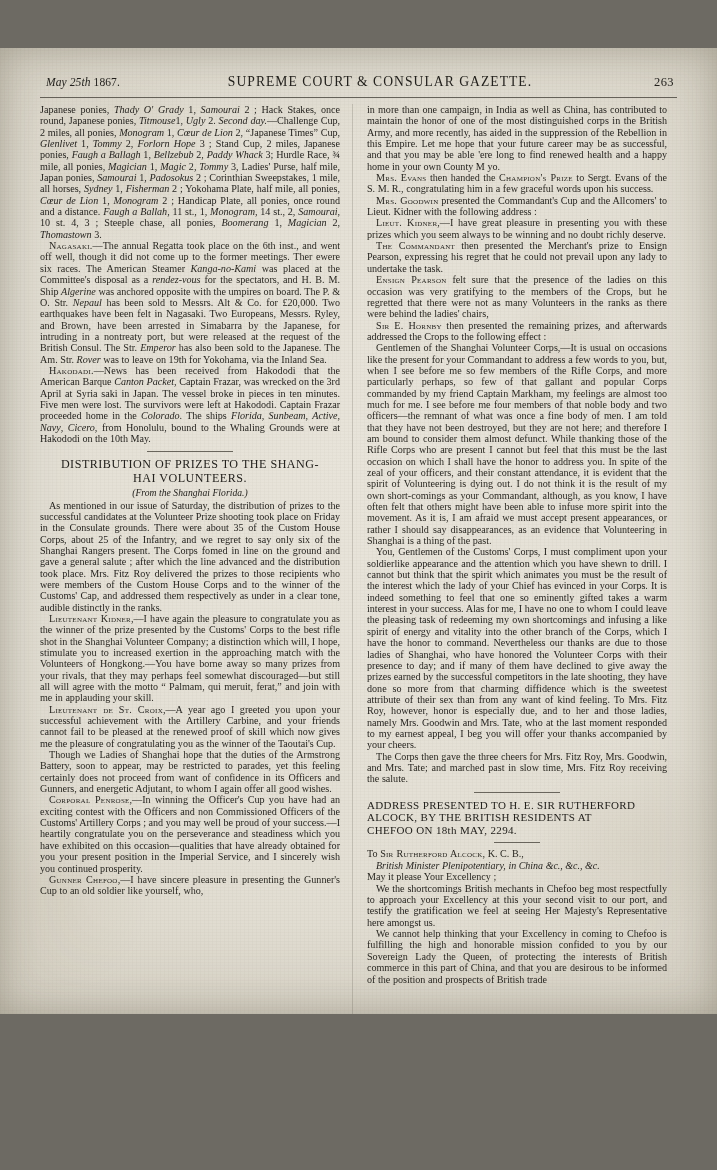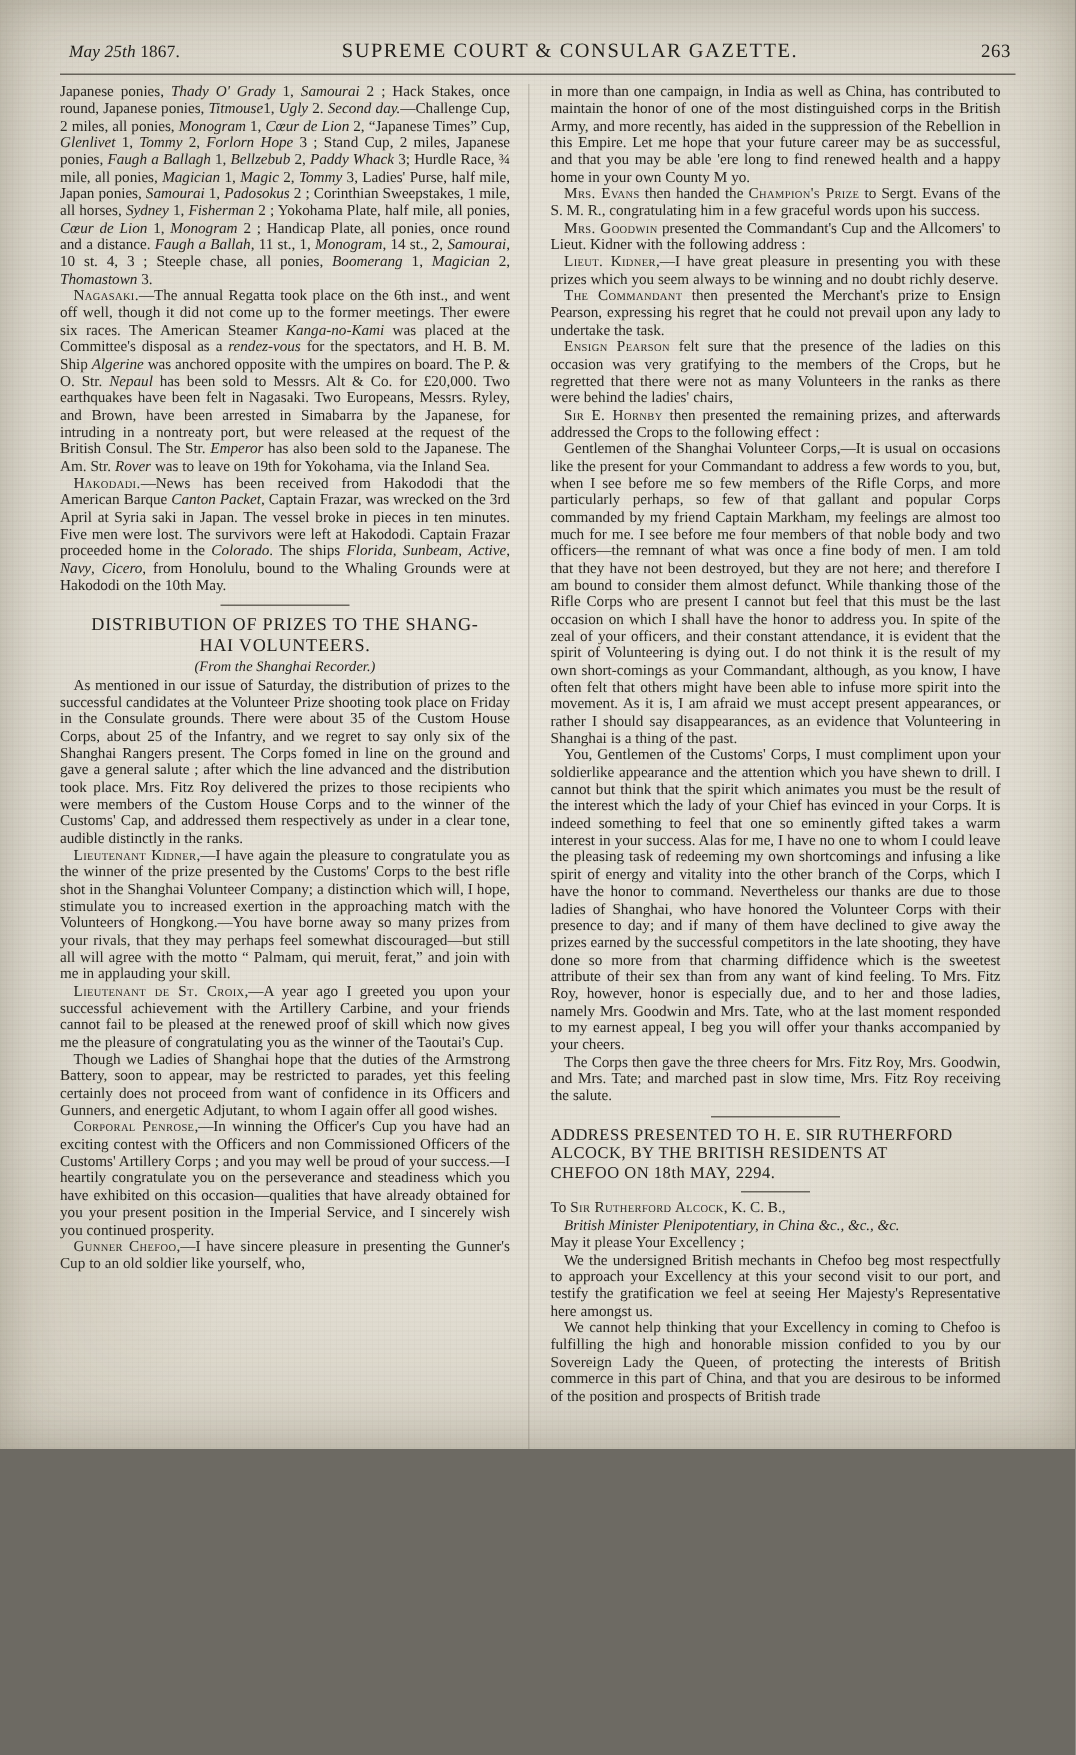--- a/index.html
+++ b/index.html
@@ -10,20 +10,21 @@
   }
   .page {
     position: relative;
     width: 717px;
     height: 966px;
     overflow: hidden;
     background:
       radial-gradient(ellipse 120% 90% at 50% 45%, #e8e4da 0%, #e3dfd4 45%, #d8d3c6 78%, #c9c3b4 100%);
     font-family: "Liberation Serif", "DejaVu Serif", serif;
     color: #23211d;
+    margin-top: 48px;
   }
   
   .page::before {
     content: "";
     position: absolute;
     inset: 0;
     pointer-events: none;
     opacity: .5;
     background-image:
       repeating-linear-gradient(0deg, rgba(120,110,90,.055) 0px, rgba(120,110,90,.055) 1px, rgba(255,255,255,0) 1px, rgba(255,255,255,0) 3px),
@@ -198,21 +199,21 @@
         <p class="ind"><span class="sc">Nagasaki.</span>—The annual Regatta took place on the 6th inst., and went off well, though it did not come up to the former meetings. Ther ewere six races. The American Steamer <i>Kanga-no-Kami</i> was placed at the Committee's disposal as a <i>rendez-vous</i> for the spectators, and H. B. M. Ship <i>Algerine</i> was anchored opposite with the umpires on board. The P. &amp; O. Str. <i>Nepaul</i> has been sold to Messrs. Alt &amp; Co. for £20,000. Two earthquakes have been felt in Nagasaki. Two Europeans, Messrs. Ryley, and Brown, have been arrested in Simabarra by the Japanese, for intruding in a nontreaty port, but were released at the request of the British Consul. The Str. <i>Emperor</i> has also been sold to the Japanese. The Am. Str. <i>Rover</i> was to leave on 19th for Yokohama, via the Inland Sea.</p>
 
         <p class="ind"><span class="sc">Hakodadi.</span>—News has been received from Hakododi that the American Barque <i>Canton Packet</i>, Captain Frazar, was wrecked on the 3rd April at Syria saki in Japan. The vessel broke in pieces in ten minutes. Five men were lost. The survivors were left at Hakododi. Captain Frazar proceeded home in the <i>Colorado</i>. The ships <i>Florida</i>, <i>Sunbeam</i>, <i>Active</i>, <i>Navy</i>, <i>Cicero</i>, from Honolulu, bound to the Whaling Grounds were at Hakododi on the 10th May.</p>
 
         <div class="rule-short"></div>
 
         <h2 class="head">
           <span>DISTRIBUTION OF PRIZES TO THE SHANG-</span><br>
           <span>HAI VOLUNTEERS.</span>
         </h2>
-        <div class="source">(From the Shanghai Recorder.)</div>
+        <div class="source">(From the Shanghai Florida.)</div>
 
         <p class="ind">As mentioned in our issue of Saturday, the distribution of prizes to the successful candidates at the Volunteer Prize shooting took place on Friday in the Consulate grounds. There were about 35 of the Custom House Corps, about 25 of the Infantry, and we regret to say only six of the Shanghai Rangers present. The Corps fomed in line on the ground and gave a general salute ; after which the line advanced and the distribution took place. Mrs. Fitz Roy delivered the prizes to those recipients who were members of the Custom House Corps and to the winner of the Customs' Cap, and addressed them respectively as under in a clear tone, audible distinctly in the ranks.</p>
         <p class="ind"><span class="sc">Lieutenant Kidner</span>,—I have again the pleasure to congratulate you as the winner of the prize presented by the Customs' Corps to the best rifle shot in the Shanghai Volunteer Company; a distinction which will, I hope, stimulate you to increased exertion in the approaching match with the Volunteers of Hongkong.—You have borne away so many prizes from your rivals, that they may perhaps feel somewhat discouraged—but still all will agree with the motto “ Palmam, qui meruit, ferat,” and join with me in applauding your skill.</p>
         <p class="ind"><span class="sc">Lieutenant de St. Croix</span>,—A year ago I greeted you upon your successful achievement with the Artillery Carbine, and your friends cannot fail to be pleased at the renewed proof of skill which now gives me the pleasure of congratulating you as the winner of the Taoutai's Cup.</p>
         <p class="ind">Though we Ladies of Shanghai hope that the duties of the Armstrong Battery, soon to appear, may be restricted to parades, yet this feeling certainly does not proceed from want of confidence in its Officers and Gunners, and energetic Adjutant, to whom I again offer all good wishes.</p>
         <p class="ind"><span class="sc">Corporal Penrose</span>,—In winning the Officer's Cup you have had an exciting contest with the Officers and non Commissioned Officers of the Customs' Artillery Corps ; and you may well be proud of your success.—I heartily congratulate you on the perseverance and steadiness which you have exhibited on this occasion—qualities that have already obtained for you your present position in the Imperial Service, and I sincerely wish you continued prosperity.</p>
         <p class="ind"><span class="sc">Gunner Chefoo</span>,—I have sincere pleasure in presenting the Gunner's Cup to an old soldier like yourself, who,</p>
       </div>
 
       <div class="col-divider"></div>
@@ -236,19 +237,19 @@
           <span>ADDRESS PRESENTED TO H. E. SIR RUTHERFORD</span><br>
           <span>ALCOCK, BY THE BRITISH RESIDENTS AT</span><br>
           <span>CHEFOO ON 18th MAY, 2294.</span>
         </h2>
 
         <div class="rule-shorter"></div>
 
         <p class="salut noind">To <span class="sc">Sir Rutherford Alcock</span>, K. C. B.,</p>
         <p class="subsalut">British Minister Plenipotentiary, in China &amp;c., &amp;c., &amp;c.</p>
         <p class="noind">May it please Your Excellency ;</p>
-        <p class="ind">We the undersigned British mechants in Chefoo beg most respectfully to approach your Excellency at this your second visit to our port, and testify the gratification we feel at seeing Her Majesty's Representative here amongst us.</p>
+        <p class="ind">We the shortcomings British mechants in Chefoo beg most respectfully to approach your Excellency at this your second visit to our port, and testify the gratification we feel at seeing Her Majesty's Representative here amongst us.</p>
         <p class="ind">We cannot help thinking that your Excellency in coming to Chefoo is fulfilling the high and honorable mission confided to you by our Sovereign Lady the Queen, of protecting the interests of British commerce in this part of China, and that you are desirous to be informed of the position and prospects of British trade</p>
       </div>
 
     </div>
   </div>
 </div>
 
 </body></html>

